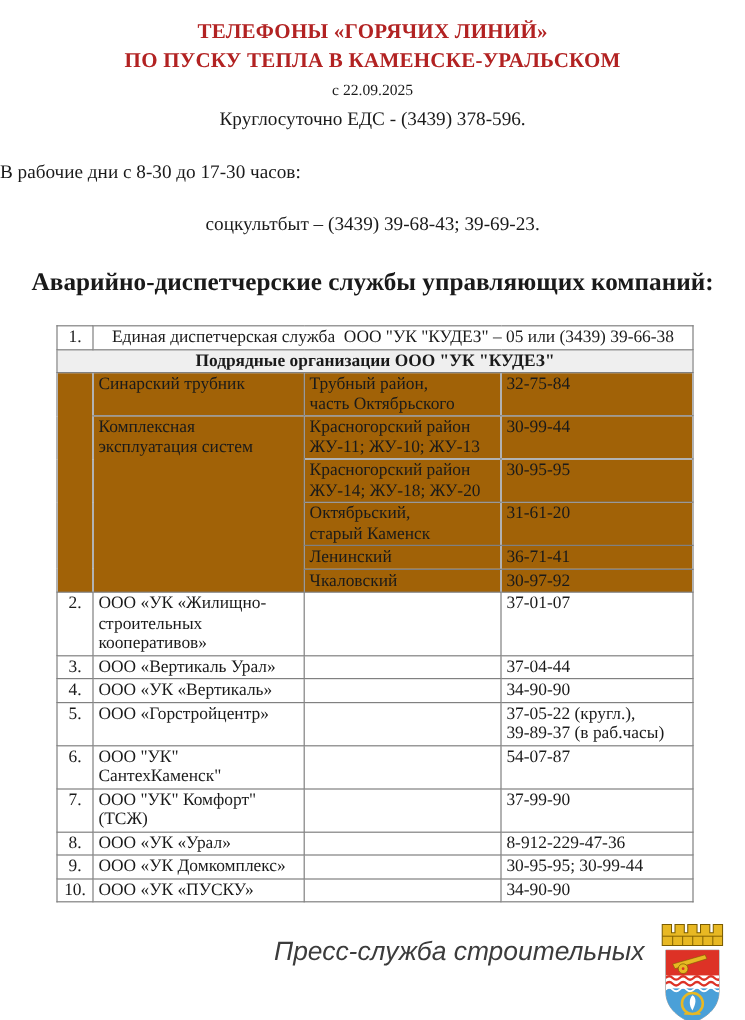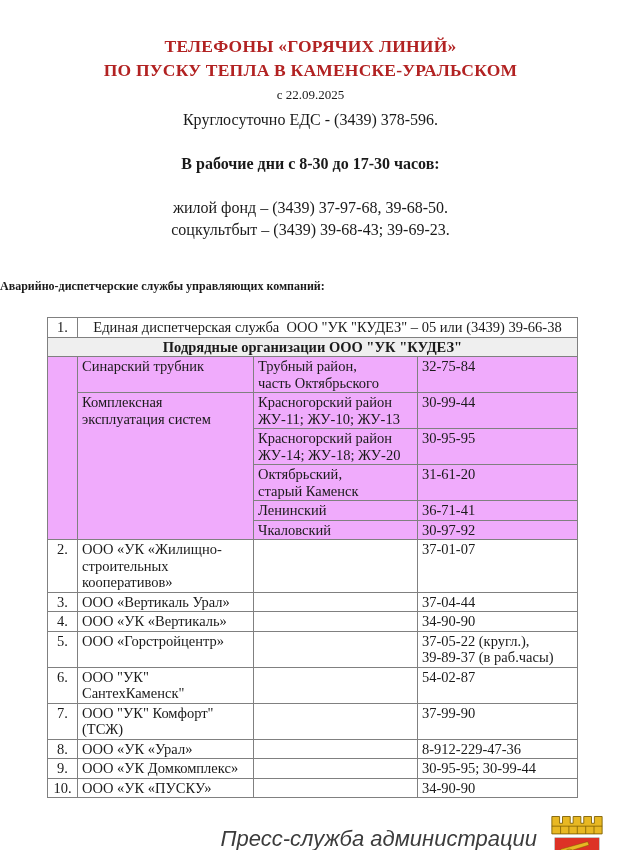--- a/index.html
+++ b/index.html
@@ -7,21 +7,21 @@
   .page {
     position: relative;
     width: 621px;
     height: 850px;
     background: #ffffff;
     font-family: "Liberation Serif", serif;
     color: #1a1a1a;
     overflow: hidden;
   }
   .title-block {
-    padding-top: 34px;
+    padding-top: 14px;
     text-align: center;
   }
   .title-line {
     color: #b22222;
     font-weight: bold;
     font-size: 17.5px;
     line-height: 24px;
     letter-spacing: 0.2px;
   }
   .date-line {
@@ -30,55 +30,54 @@
     text-align: center;
   }
   .eds-line {
     margin-top: 8px;
     font-size: 16px;
     text-align: center;
   }
   .hours-line {
     margin-top: 26px;
     font-size: 16px;
-    font-weight: bold;
-    text-align: center;
+    font-weight: normal;
   }
   .phones-block {
     margin-top: 24px;
     font-size: 16px;
     line-height: 22px;
     text-align: center;
   }
   .caption-line {
-    margin-top: 38px;
-    font-size: 12px;
+    margin-top: 24px;
+    font-size: 21px;
     font-weight: bold;
-    text-align: left;
+    text-align: center;
   }
   table.phone-table {
     border-collapse: collapse;
     table-layout: fixed;
     width: 530px;
     margin: 23px 0 0 47px;
     font-size: 14.5px;
     border: 1.5px solid #555555;
   }
   table.phone-table td {
     border: 1px solid #808080;
     padding: 1px 4px;
     vertical-align: top;
     line-height: 16.5px;
     white-space: pre-wrap;
     overflow: hidden;
   }
   td.cell-num { text-align: center; }
   td.cell-district, td.cell-phone { text-align: left; }
   td.cell-dispatch { text-align: center; }
-  tr.shaded td { background: #f0abfc; }
+  tr.shaded td { background: #a16207; }
   td.section-header {
     background: #efefef;
     font-weight: bold;
     text-align: center;
   }
   .footer {
     display: flex;
     justify-content: flex-end;
     align-items: flex-start;
     gap: 11px;
@@ -105,21 +104,20 @@
     <div class="title-line">ПО ПУСКУ ТЕПЛА В КАМЕНСКЕ-УРАЛЬСКОМ</div>
   </div>
 
   <div class="date-line">с 22.09.2025</div>
 
   <div class="eds-line">Круглосуточно ЕДС - (3439) 378-596.</div>
 
   <div class="hours-line">В рабочие дни с 8-30 до 17-30 часов:</div>
 
   <div class="phones-block">
-    <div>жилой фонд – (3439) 37-97-68, 39-68-50.</div>
     <div>соцкультбыт – (3439) 39-68-43; 39-69-23.</div>
   </div>
 
   <div class="caption-line">Аварийно-диспетчерские службы управляющих компаний:</div>
 
   <table class="phone-table">
     <colgroup>
       <col style="width:30px">
         <col style="width:176px">
         <col style="width:164px">
@@ -190,21 +188,21 @@
         <td>ООО «Горстройцентр»</td>
         <td class="cell-district"></td>
         <td class="cell-phone">37-05-22 (кругл.),
 39-89-37 (в раб.часы)</td>
       </tr>
       <tr>
         <td class="cell-num">6.</td>
         <td>ООО "УК"
 СантехКаменск"</td>
         <td class="cell-district"></td>
-        <td class="cell-phone">54-02-87</td>
+        <td class="cell-phone">54-07-87</td>
       </tr>
       <tr>
         <td class="cell-num">7.</td>
         <td>ООО "УК" Комфорт"
 (ТСЖ)</td>
         <td class="cell-district"></td>
         <td class="cell-phone">37-99-90</td>
       </tr>
       <tr>
         <td class="cell-num">8.</td>
@@ -222,21 +220,21 @@
         <td class="cell-num">10.</td>
         <td>ООО «УК «ПУСКУ»</td>
         <td class="cell-district"></td>
         <td class="cell-phone">34-90-90</td>
       </tr>
     </tbody>
   </table>
 
   <div class="footer">
     <div class="credit">
-      <div>Пресс-служба администрации</div>
+      <div>Пресс-служба строительных</div>
 
     </div>
     <svg width="58" height="94" viewBox="0 0 60 96">
 
       <path d="M4 21 V3 H12 V10 H15 V3 H23 V10 H26 V3 H34 V10 H37 V3 H45 V10 H48 V3 H56 V21 Z" fill="#e8b823" stroke="#7a5c00" stroke-width="0.9"></path>
       <path d="M4 13 H56 M13 13 V21 M21.6 13 V21 M30.3 13 V21 M39 13 V21 M47.6 13 V21" stroke="#7a5c00" stroke-width="0.8" fill="none"></path>
 
       <defs>
         <clipPath id="shieldClip">
           <path d="M7 25 H53 V60 C53 74 44 82 30 88 C16 82 7 74 7 60 Z"></path>

